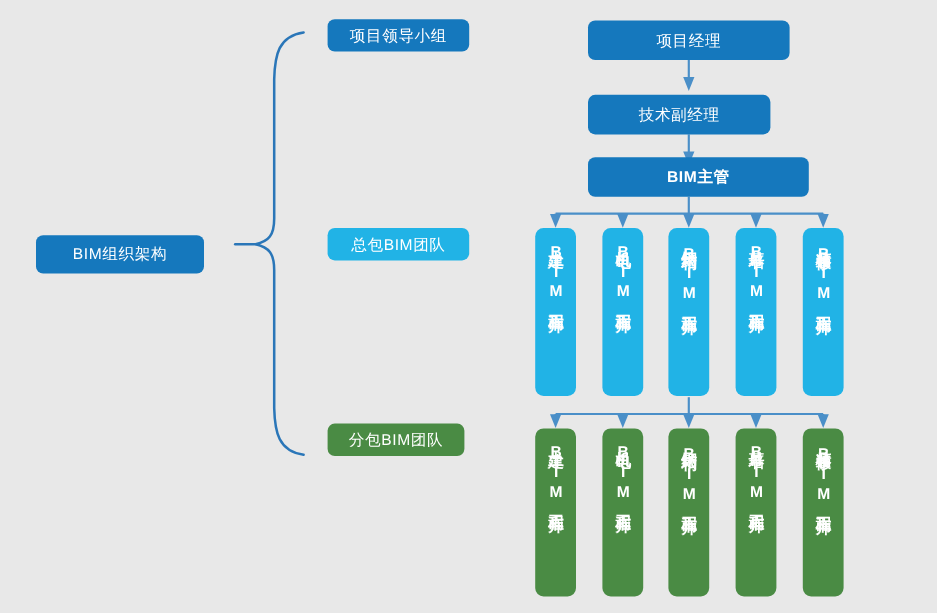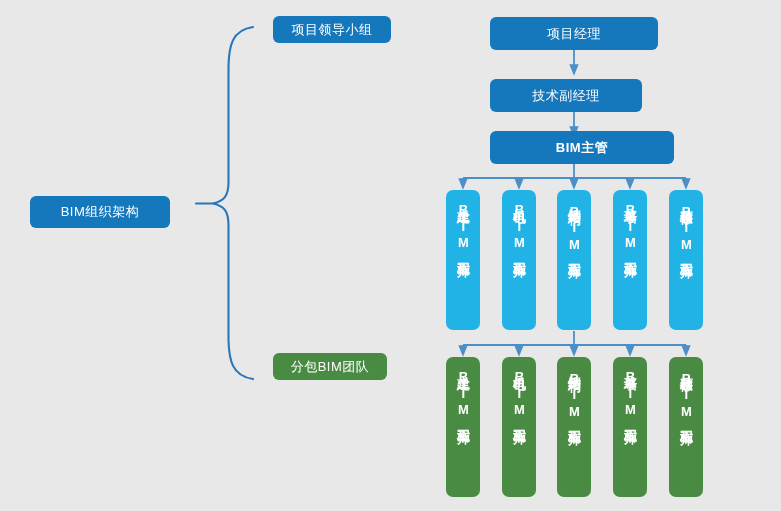--- a/index.html
+++ b/index.html
@@ -122,20 +122,23 @@
   </svg>
 
   <div class="node h c-darkblue" style="left:30px; top:196px; width:140px; height:32px;">
     <span>BIM组织架构</span>
   </div>
 
   <div class="node h c-darkblue" style="left:273px; top:16px; width:118px; height:27px;">
     <span>项目领导小组</span>
   </div>
 
+  <div class="node h c-cyan" style="left:273px; top:190px; width:118px; height:27px;">
+    <span>总包BIM团队</span>
+  </div>
 
   <div class="node h c-green" style="left:273px; top:353px; width:114px; height:27px;">
     <span>分包BIM团队</span>
   </div>
 
   <div class="node h c-darkblue" style="left:490px; top:17px; width:168px; height:33px;font-family:Liberation Serif, serif;">
     <span>项目经理</span>
   </div>
 
   <div class="node h c-darkblue" style="left:490px; top:79px; width:152px; height:33px;">

